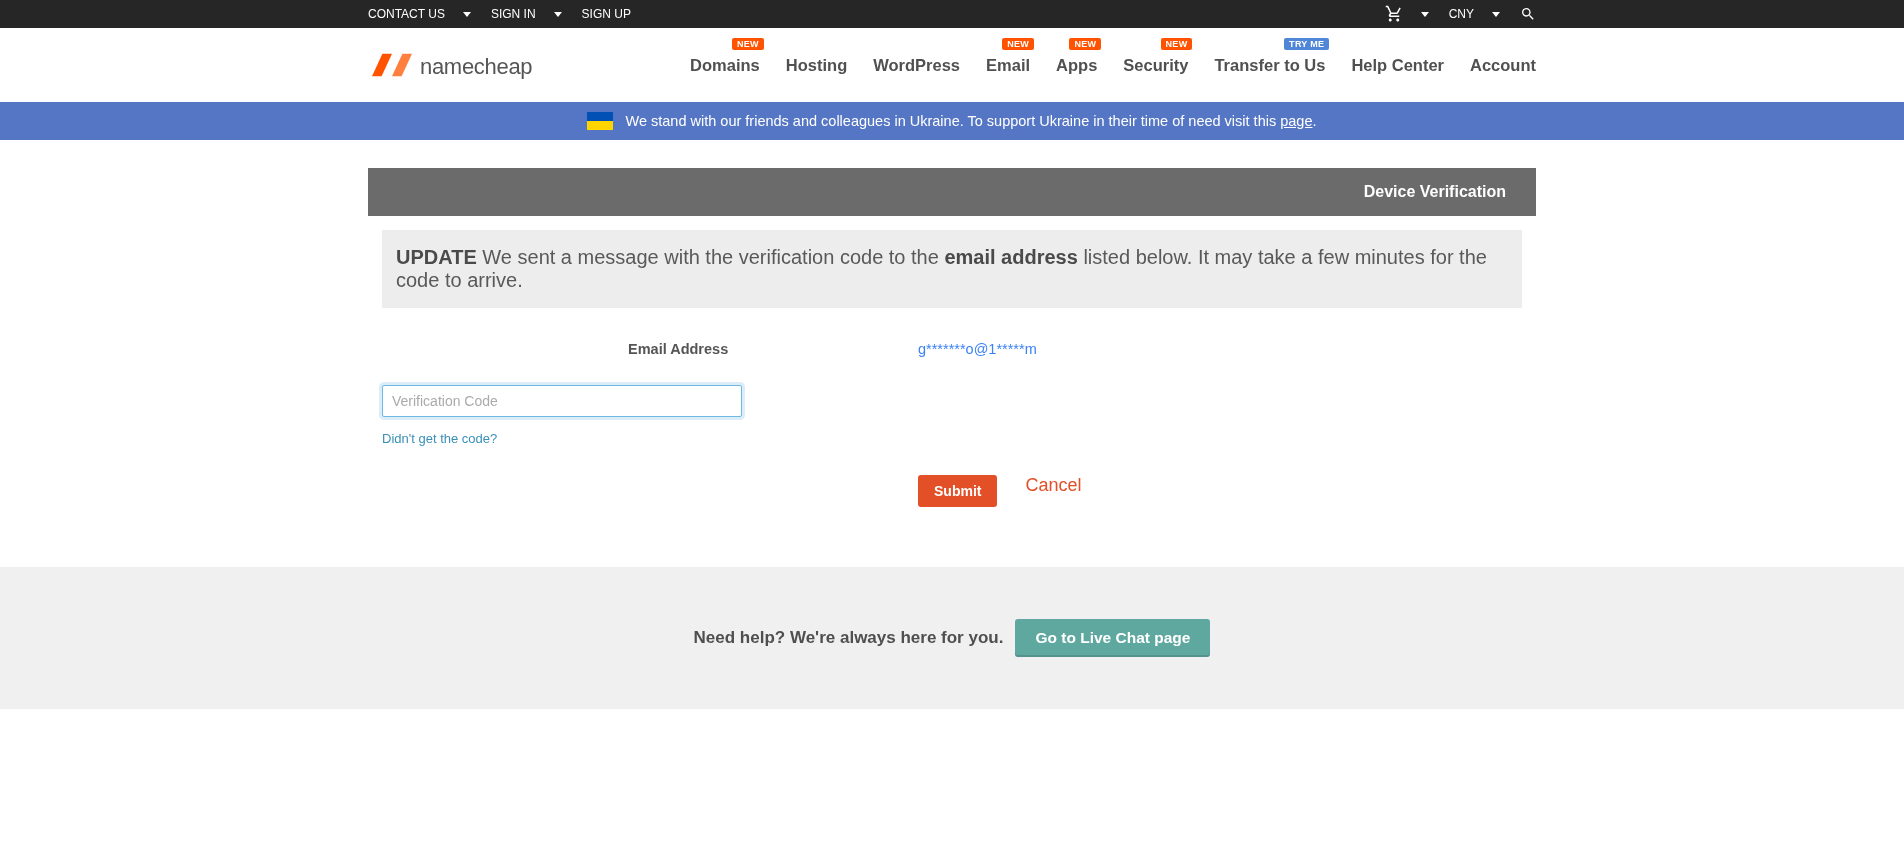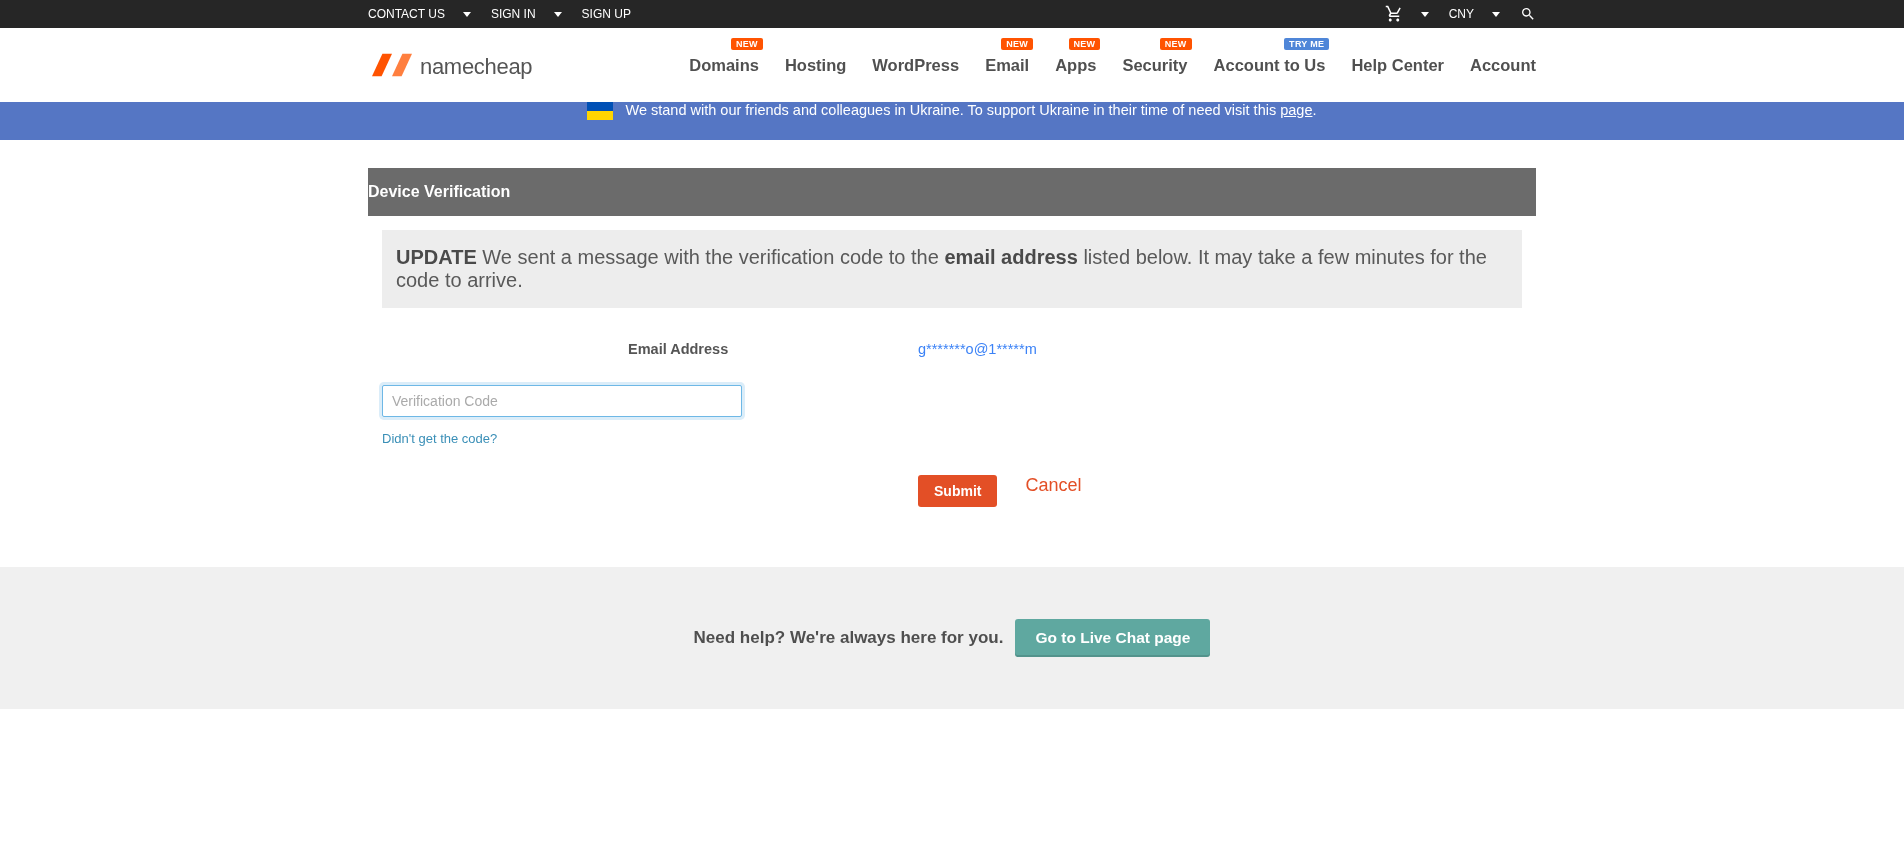--- a/index.html
+++ b/index.html
@@ -114,21 +114,21 @@
       background: #ff5301;
     }
     .nav-badge.try {
       background: #4f86d8;
     }
     .banner {
       background: #5576c4;
       color: #fff;
       height: 38px;
       display: flex;
-      align-items: flex-start;
+      align-items: center;
       justify-content: center;
       font-size: 14.5px;
       gap: 12px;
     }
     .flag {
       display: flex;
       flex-direction: column;
       width: 26px;
       height: 18px;
     }
@@ -139,23 +139,24 @@
       text-decoration: underline;
       cursor: pointer;
     }
     .page-content {
       width: 1168px;
       margin: 28px auto 0;
     }
     .panel-header {
       background: #6b6b6b;
       color: #fff;
-      padding: 15px 0;
+      padding: 15px 30px;
       font-size: 16px;
       font-weight: 600;
+      text-align: right;
     }
     .update-box {
       background: #ededed;
       margin: 14px 14px 0 14px;
       padding: 16px 14px;
       font-size: 20px;
       color: #595959;
     }
     .update-box strong {
       color: #4a4a4a;
@@ -313,21 +314,21 @@
       </div>
       <div class="nav-item">
         <span>Apps</span>
         <span class="nav-badge new">NEW</span>
       </div>
       <div class="nav-item">
         <span>Security</span>
         <span class="nav-badge new">NEW</span>
       </div>
       <div class="nav-item">
-        <span>Account to Us</span>
+        <span>Transfer to Us</span>
         <span class="nav-badge try">TRY ME</span>
       </div>
       <div class="nav-item">
         <span>Help Center</span>
       </div>
       <div class="nav-item">
         <span>Account</span>
       </div>
     </div>
   </div>

